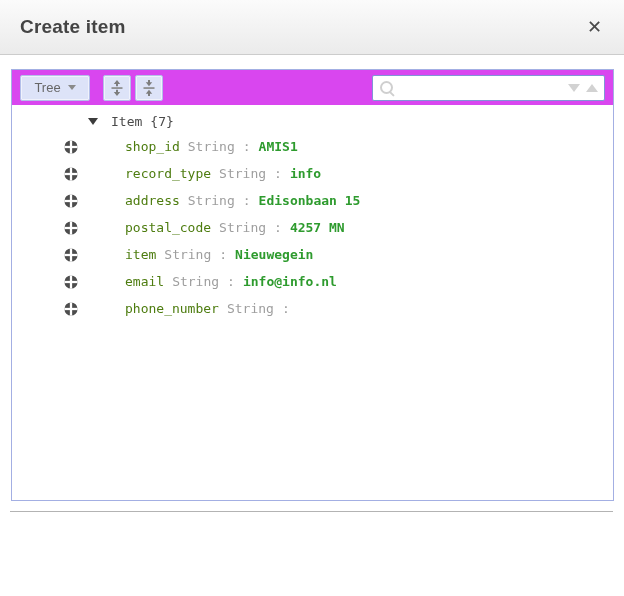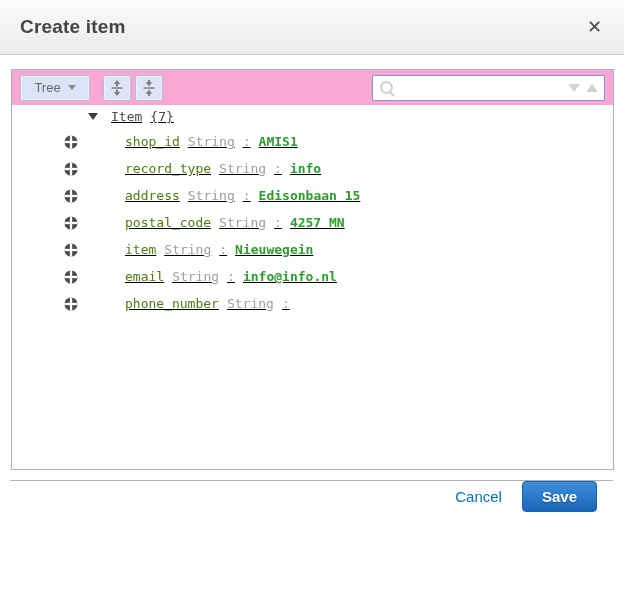--- a/index.html
+++ b/index.html
@@ -28,21 +28,21 @@
   
   .panel {
     margin:14px 10px 0 11px;
     height:463px; box-sizing:border-box;
     border:1px solid #a3afe3;
     display:flex; flex-direction:column;
     background:#fff;
   }
   .toolbar {
     height:35px; flex:0 0 35px;
-    background:#f9a8d4;
+    background:#d946ef;
     display:flex; align-items:center;
     padding:0 8px 0 8px; box-sizing:border-box;
   }
   .tbtn {
     background:#dde3f8; border:1px solid #b4bfe9; border-radius:2px;
     box-shadow:inset 0 0 0 1px rgba(255,255,255,.55);
     color:#666; font-size:13px; height:26px; box-sizing:border-box;
     display:flex; align-items:center; justify-content:center;
     cursor:pointer;
   }
@@ -71,21 +71,21 @@
     font-size:13px; color:#444; margin:0 4px; min-width:10px;
   }
   .tri { width:0; height:0; cursor:pointer; }
   .tri-down { border-left:6px solid transparent; border-right:6px solid transparent; border-top:8px solid #d2d2d2; margin-right:6px; }
   .tri-up { border-left:6px solid transparent; border-right:6px solid transparent; border-bottom:8px solid #d2d2d2; }
 
   
   .content {
     flex:1; background:#fff; overflow:hidden;
     font-family:"DejaVu Sans Mono","Liberation Mono",monospace;
-    font-size:13px; text-decoration:underline;
+    font-size:13px; padding-top:5px;
   }
   .root-row { height:23px; display:flex; align-items:center; }
   .expander {
     margin-left:76px; width:0; height:0; cursor:pointer;
     border-left:5px solid transparent; border-right:5px solid transparent;
     border-top:7px solid #3c3c3c;
   }
   .root-label { margin-left:13px; color:#4a4a4a; }
   .root-count { margin-left:8px; color:#4a4a4a; }
 
@@ -243,18 +243,14 @@
         <span class="k">phone_number</span>
         <span class="t">String</span>
         <span class="sep">:</span>
       </div>
 
     </div>
   </div>
 
   <div class="divider"></div>
 
-  <div class="footer">
-    <span class="cancel">Cancel</span>
-    <button class="save">Save</button>
-  </div>
 
 </div>
 
 </body></html>

